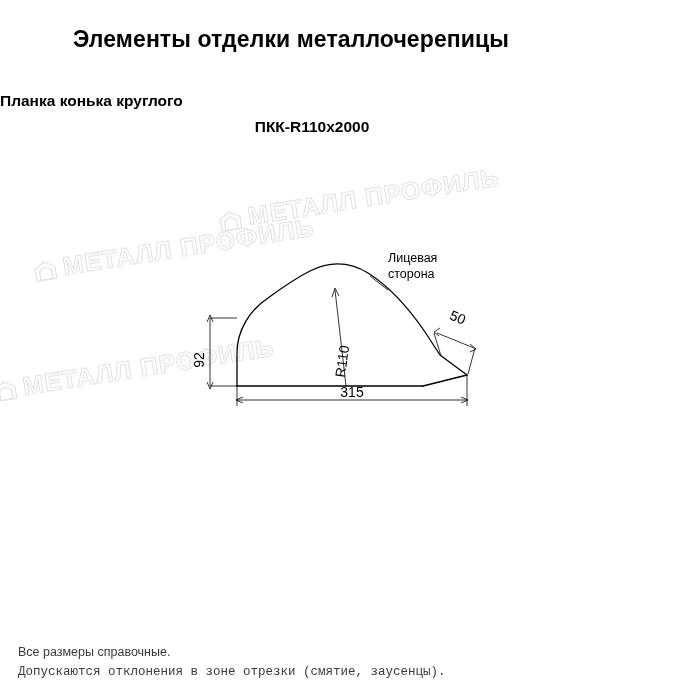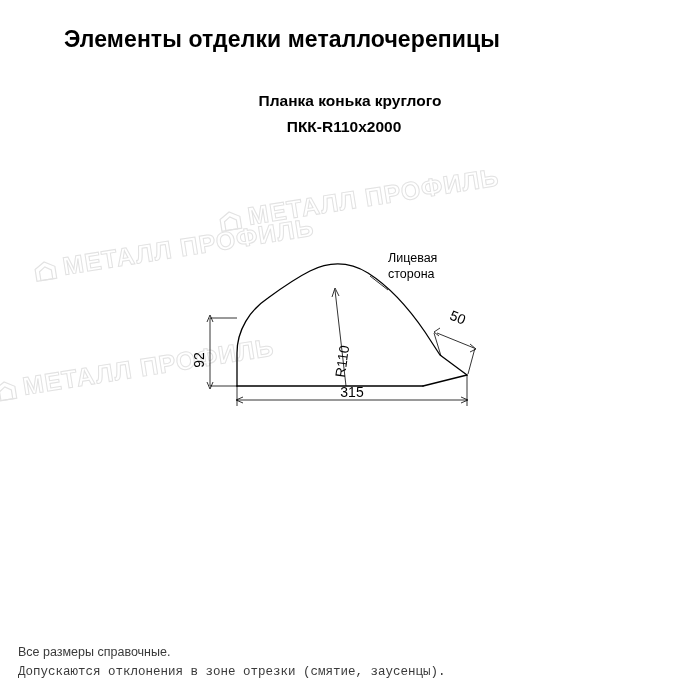--- a/index.html
+++ b/index.html
@@ -17,45 +17,43 @@
     position: relative;
   }
   .page {
     position: relative;
     width: 700px;
     height: 700px;
   }
   .title {
     position: absolute;
     top: 26px;
-    left: 0;
+    left: 9px;
     width: 564px;
     text-align: center;
     font-size: 23px;
     font-weight: bold;
     letter-spacing: 0.1px;
   }
   .subtitle-1 {
     position: absolute;
     top: 92px;
     left: 0;
     width: 700px;
-    text-align: center;
     font-size: 15.5px;
     font-weight: bold;
   }
   .subtitle-2 {
     position: absolute;
     top: 118px;
     left: 0;
     width: 624px;
     text-align: center;
     font-size: 15.5px;
     font-weight: bold;
-    padding-left: 32px;
   }
   .drawing {
     position: absolute;
     top: 170px;
     left: 0;
     width: 700px;
     height: 300px;
   }
   .watermarks {
     position: absolute;

